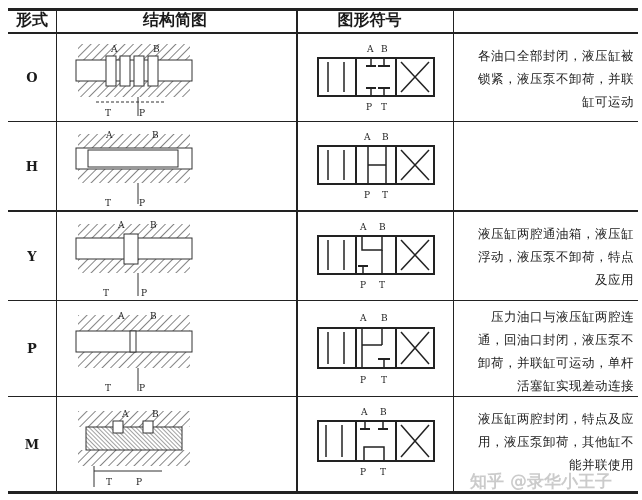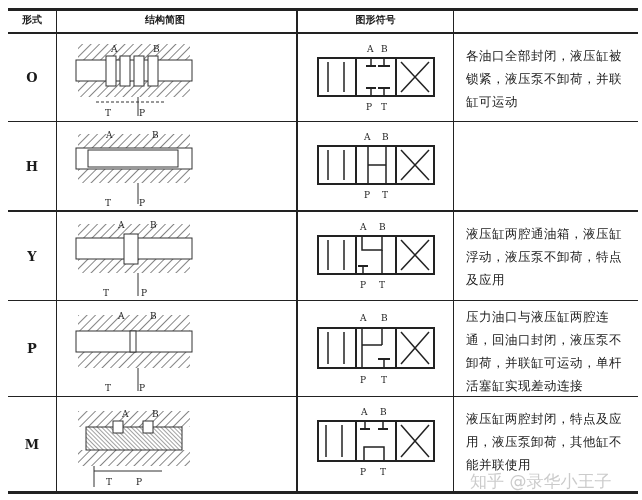--- a/index.html
+++ b/index.html
@@ -2,51 +2,51 @@
 <html><head>
 <meta charset="utf-8">
 <style>
   html, body { margin:0; padding:0; background:#fff; }
   body { width:642px; height:500px; position:relative; overflow:hidden;
          font-family:"DejaVu Serif","Liberation Serif",serif; color:#1a1a1a; }
   .table { position:absolute; left:8px; top:8px; width:630px; height:486px; }
   .hline { position:absolute; left:0; width:630px; background:#222; }
   .vline { position:absolute; top:0; width:2px; height:486px; background:#222; }
   .hdr { position:absolute; top:0; height:24px; display:flex; align-items:center; justify-content:center;
-         font-size:10px; font-weight:bold; font-family:"DejaVu Sans","Liberation Sans",sans-serif; }
+         font-size:16px; font-weight:bold; font-family:"DejaVu Sans","Liberation Sans",sans-serif; }
   .row { position:absolute; left:0; width:630px; }
   .form-cell { position:absolute; left:0; width:48px; height:100%; display:flex; align-items:center; justify-content:center;
                font-size:13px; font-weight:bold; }
   .struct-cell { position:absolute; left:50px; width:238px; height:100%; }
   .sym-cell { position:absolute; left:290px; width:155px; height:100%; }
   .desc-cell { position:absolute; left:448px; width:182px; height:100%; box-sizing:border-box; padding:10px 4px 0 10px;
-               font-size:12.5px; line-height:23px; font-family:"DejaVu Sans","Liberation Sans",sans-serif; letter-spacing:0.5px; }
+               font-size:12.5px; line-height:23px; font-family:"DejaVu Sans","Liberation Sans",sans-serif; letter-spacing:0.5px;text-align:right; }
   svg { position:absolute; left:0; top:0; }
   .watermark { position:absolute; left:470px; top:470px; font-size:17px; color:rgba(160,160,160,0.55);
-               font-family:"DejaVu Sans","Liberation Sans",sans-serif; }
+               font-family:"DejaVu Sans","Liberation Sans",sans-serif;font-weight:bold; }
 </style>
 </head>
 <body>
 
 <div class="table">
 
   <div class="hline" style="top:0;height:3px"></div>
   <div class="hline" style="top:24px;height:2px"></div>
   <div class="hline" style="top:113px;height:1px"></div>
   <div class="hline" style="top:202px;height:2px"></div>
   <div class="hline" style="top:292px;height:1px"></div>
   <div class="hline" style="top:388px;height:1px"></div>
   <div class="hline" style="top:483px;height:3px"></div>
   <div class="vline" style="left:48px;width:1px"></div>
   <div class="vline" style="left:288px"></div>
   <div class="vline" style="left:445px;width:1px"></div>
 
   <div class="hdr" style="left:0;width:48px">形式</div>
-  <div class="hdr" style="left:50px;width:214px">结构简图</div>
-  <div class="hdr" style="left:290px;width:155px">图形符号</div>
+  <div class="hdr" style="left:60px;width:214px">结构简图</div>
+  <div class="hdr" style="left:284px;width:155px">图形符号</div>
 
   <div class="row" style="top:26px;height:87px">
     <div class="form-cell">O</div>
     <div class="struct-cell">
       <svg width="238" height="87">
         <defs>
             <pattern id="h1" width="6" height="6" patternUnits="userSpaceOnUse" patternTransform="rotate(45)">
               <line x1="0" y1="0" x2="0" y2="6" stroke="#333" stroke-width="1.2"></line>
             </pattern>
           </defs>

